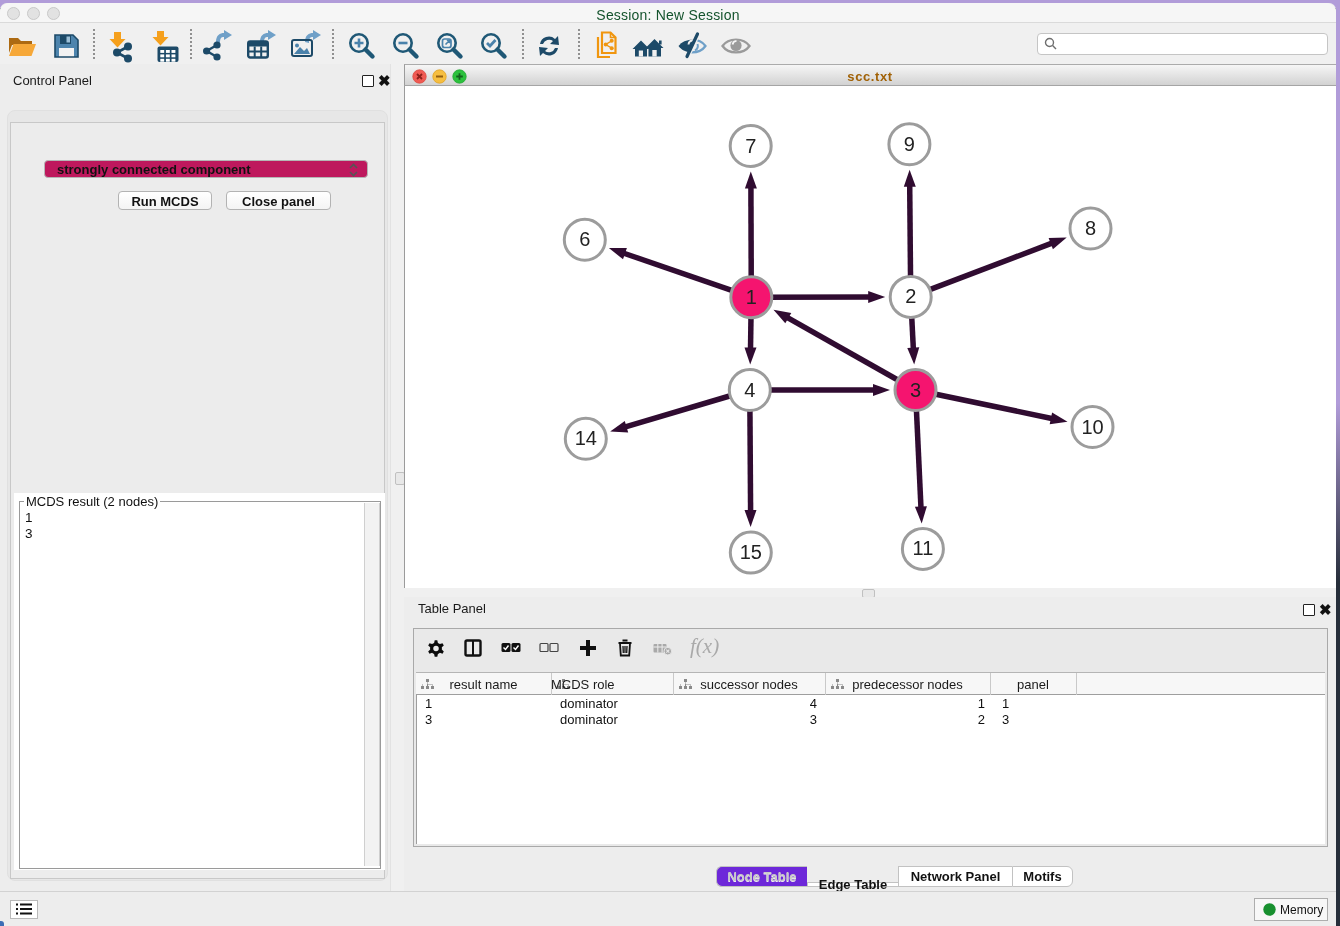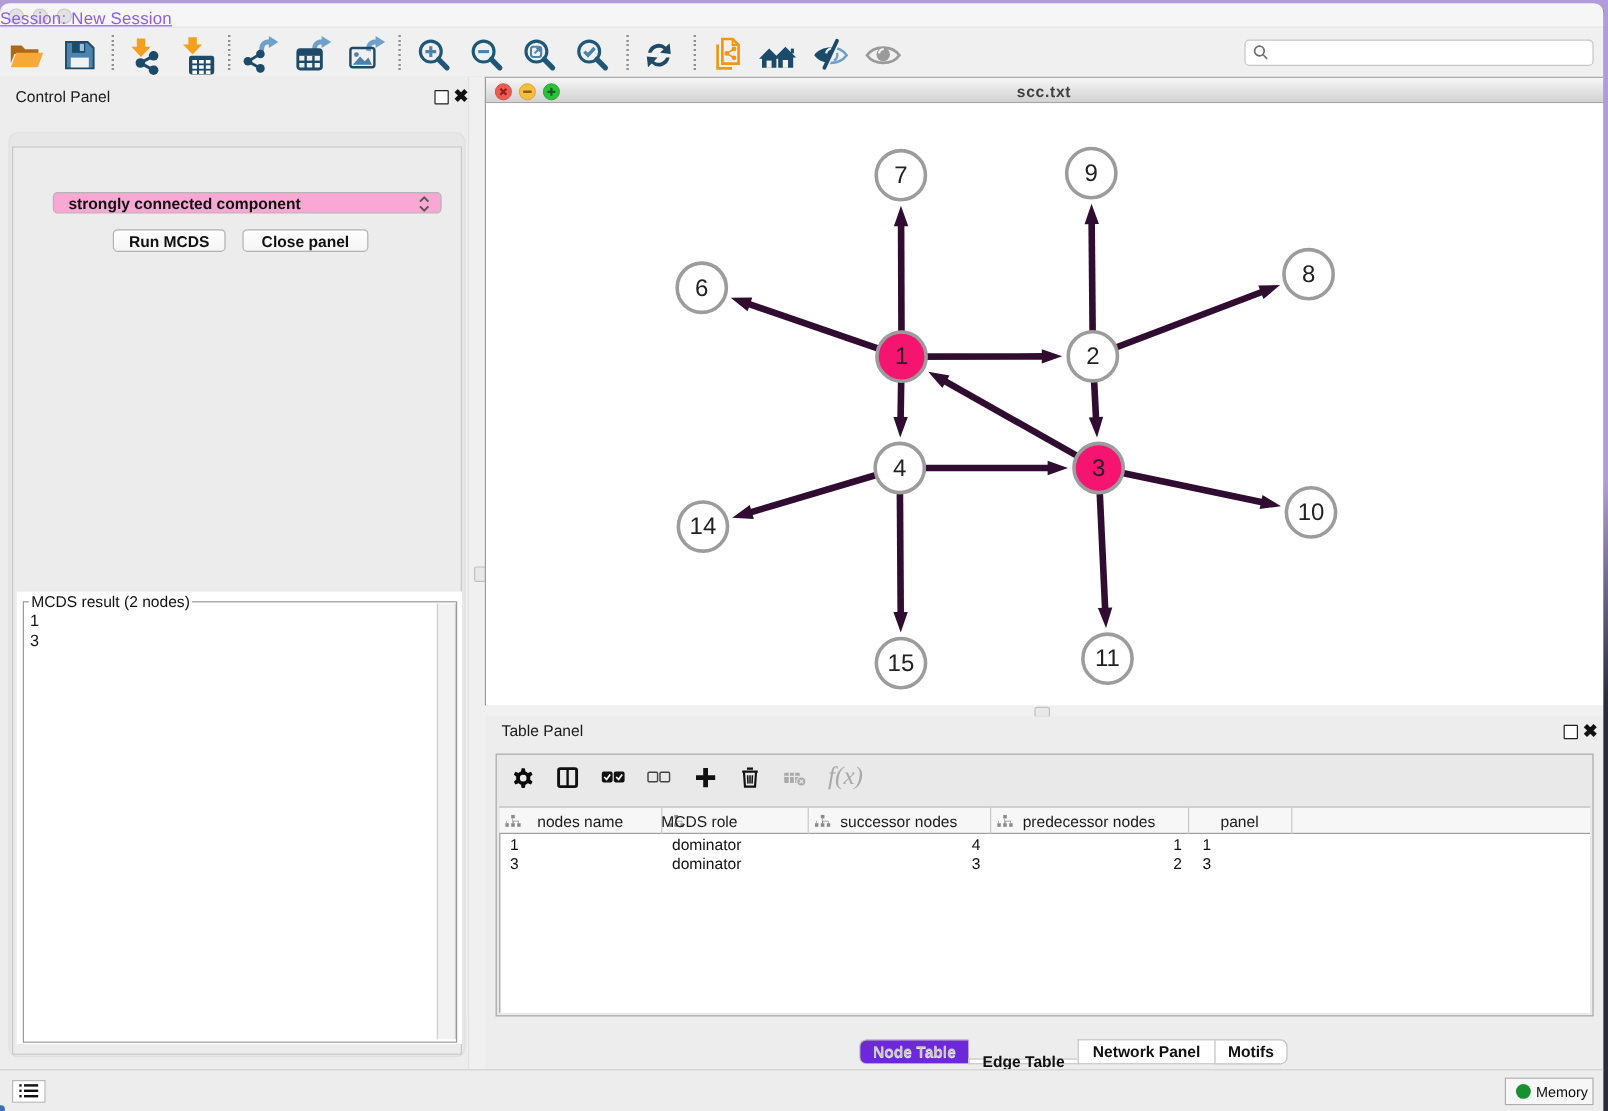--- a/index.html
+++ b/index.html
@@ -3,51 +3,51 @@
 <style>
 html,body{margin:0;padding:0;}
 body{width:1340px;height:926px;overflow:hidden;position:relative;background:#262e3a;font-family:"Liberation Sans",sans-serif;}
 .abs{position:absolute;}
 #purpletop{left:0;top:0;width:1340px;height:8px;background:#b19cd9;}
 #purpleright{left:1336px;top:3px;width:4px;height:600px;background:linear-gradient(#b19cd9,#b19cd9 400px,#262e3a 580px);}
 #win{left:0;top:3px;width:1336px;height:923px;background:#ededed;border-radius:7px 7px 0 0;}
 
 #titlebar{left:0;top:0;width:1336px;height:19px;background:#f6f6f6;border-radius:9px 9px 0 0;border-bottom:1px solid #dadada;}
 .tl{position:absolute;top:4px;width:11px;height:11px;border-radius:50%;background:#e2e2e2;border:1px solid #c9c9c9;}
-#wtitle{left:0;top:4px;width:1336px;font-size:14px;color:#8b5cf6;letter-spacing:0.2px;text-decoration:underline;}
+#wtitle{left:0;top:4px;width:1336px;text-align:center;font-size:14px;color:#14532d;letter-spacing:0.2px;}
 
 #toolbar{left:0;top:20px;width:1336px;height:41px;background:#f0f0f0;border-bottom:1px solid #dbdbdb;}
 .tsep{position:absolute;top:6px;height:31px;width:2px;background-image:repeating-linear-gradient(to bottom,#909090 0 1.7px,rgba(0,0,0,0) 1.7px 4px);}
 .ticon{position:absolute;top:7px;overflow:visible;}
 #search{left:1037px;top:30px;width:289px;height:20px;background:#fff;border:1px solid #c5c5c5;border-radius:4px;}
 
 #cpanel{left:0;top:61px;width:390px;height:827px;background:#ededed;}
 #cphead{left:13px;top:9px;font-size:13px;color:#1a1a1a;}
 .fltbox{position:absolute;width:10px;height:10px;border:1.6px solid #222;border-radius:1px;background:#fff;}
 .xbtn{position:absolute;font-size:15px;font-weight:bold;color:#111;line-height:1;}
 #tabs{left:79px;top:29px;height:21px;display:flex;font-size:13.5px;font-weight:bold;color:#111;}
 .tab{background:#fff;border:1px solid #c3c3c3;border-right:none;padding:0;display:flex;align-items:center;justify-content:center;}
 #tabrect{left:7px;top:46px;width:379px;height:769px;background:#e7e7e7;border-radius:8px;border:1px solid #e0e0e0;}
 #innerpanel{left:10px;top:58px;width:373px;height:755px;background:#ececec;border:1px solid #c8c8c8;}
 #optlabel{left:0px;top:73px;width:393px;text-align:center;font-size:13px;font-weight:bold;color:#1a1a1a;}
-#combo{left:44px;top:96px;width:310px;height:15px;background:#f9a8d4;border:1px solid #b5b5b5;border-radius:4px;font-size:13px;font-weight:bold;color:#111;padding-top:1px;padding-left:12px;}
-.btn{position:absolute;top:127px;height:15px;background:linear-gradient(#ffffff,#f4f4f4);border:1px solid #b3b3b3;border-radius:4px;font-size:13px;font-weight:bold;color:#111;text-align:center;padding-top:2px;}
+#combo{left:44px;top:96px;width:310px;height:15px;background:#be185d;border:1px solid #b5b5b5;border-radius:4px;font-size:13px;font-weight:bold;color:#111;padding-top:1px;padding-left:12px;}
+.btn{position:absolute;top:127px;height:15px;background:linear-gradient(#ffffff,#f4f4f4);border:1px solid #b3b3b3;border-radius:4px;font-size:13px;font-weight:bold;color:#111;text-align:center;padding-top:2px;margin-left:24px;}
 #resultwhite{left:14px;top:429px;width:371px;height:377px;background:#fff;}
 #fieldset{left:19px;top:437px;width:360px;height:366px;border:1px solid #9a9a9a;}
 #legend{left:24px;top:430px;background:#fff;font-size:13px;color:#111;padding:0 2px;}
 #res1{left:25px;top:446px;font-size:13.5px;color:#111;}
 #res3{left:25px;top:462px;font-size:13.5px;color:#111;}
 #vscroll{left:364px;top:439px;width:14px;height:363px;background:#f2f2f2;border-left:1px solid #cfcfcf;border-right:1px solid #cfcfcf;}
 
 #vsplit{left:390px;top:61px;width:14px;height:827px;background:#f0f0f0;border-left:1px solid #e2e2e2;}
 #vhandle{left:395px;top:469px;width:8px;height:11px;background:#e8e8e8;border:1px solid #c0c0c0;border-radius:2px;}
 
 #netframe{left:404px;top:83px;width:932px;height:502px;box-sizing:border-box;background:#fff;border-left:1px solid #9b9b9b;}
 #nettitle{left:404px;top:61px;width:932px;height:22px;box-sizing:border-box;background:linear-gradient(#f6f6f6,#d2d2d2);border-top:1px solid #ababab;border-bottom:1px solid #a5a5a5;border-left:1px solid #9b9b9b;}
-#ntext{left:404px;top:66px;width:932px;text-align:center;font-size:13px;font-weight:bold;letter-spacing:0.6px;color:#404040;}
+#ntext{left:404px;top:66px;width:932px;text-align:center;font-size:13px;font-weight:bold;letter-spacing:0.6px;color:#a16207;}
 #hsplit{left:404px;top:585px;width:932px;height:9px;background:#f0f0f0;}
 #hhandle{left:862px;top:586px;width:11px;height:7px;background:#e8e8e8;border:1px solid #c0c0c0;border-radius:2px;}
 
 #tpanel{left:404px;top:594px;width:932px;height:294px;background:#ededed;}
 #tphead{left:14px;top:4px;font-size:13px;color:#1a1a1a;}
 #tbox{left:9px;top:31px;width:913px;height:217px;background:#e9e9e9;border:1px solid #a9a9a9;}
 #ttable{left:12px;top:75px;width:909px;height:172px;background:#fff;border-left:1px solid #9e9e9e;box-sizing:border-box;}
 #thead{left:12px;top:75px;width:909px;height:23px;background:#f7f7f7;border-top:1px solid #b5b5b5;border-bottom:1px solid #9e9e9e;box-sizing:border-box;font-size:13px;color:#1a1a1a;}
 .hsep{position:absolute;top:0;height:22px;width:0;border-left:1px solid #c9c9c9;}
 .hcell{position:absolute;top:4px;}
@@ -350,21 +350,21 @@
         <div class="hsep" style="left:660px"></div>
         <svg width="13" height="11" style="position:absolute;left:5px;top:6px" viewBox="0 0 13 11">
           <g fill="#8a8a8a">
             <rect x="5" y="0" width="3" height="3"></rect>
             <rect x="0" y="7" width="3" height="3"></rect>
             <rect x="5" y="7" width="3" height="3"></rect>
             <rect x="10" y="7" width="3" height="3"></rect>
             <path d="M6 3 L6.5 3 L6.5 5 L1.5 5 L1.5 7 L1 7 L1 5 L6 5 Z M6.5 5 L11.5 5 L11.5 7 L11 7 L11 5.5 L6.5 5.5 Z M6 5 L7 5 L7 7 L6 7 Z"></path>
           </g>
         </svg>
-        <div class="hcell" style="left:0px;width:135px;text-align:center;">nodes name</div>
+        <div class="hcell" style="left:0px;width:135px;text-align:center;">result name</div>
         <svg width="13" height="11" style="position:absolute;left:141px;top:6px" viewBox="0 0 13 11">
           <g fill="#8a8a8a">
             <rect x="5" y="0" width="3" height="3"></rect>
             <rect x="0" y="7" width="3" height="3"></rect>
             <rect x="5" y="7" width="3" height="3"></rect>
             <rect x="10" y="7" width="3" height="3"></rect>
             <path d="M6 3 L6.5 3 L6.5 5 L1.5 5 L1.5 7 L1 7 L1 5 L6 5 Z M6.5 5 L11.5 5 L11.5 7 L11 7 L11 5.5 L6.5 5.5 Z M6 5 L7 5 L7 7 L6 7 Z"></path>
           </g>
         </svg>
         <div class="hcell" style="left:135px;width:122px;">MCDS role</div>

